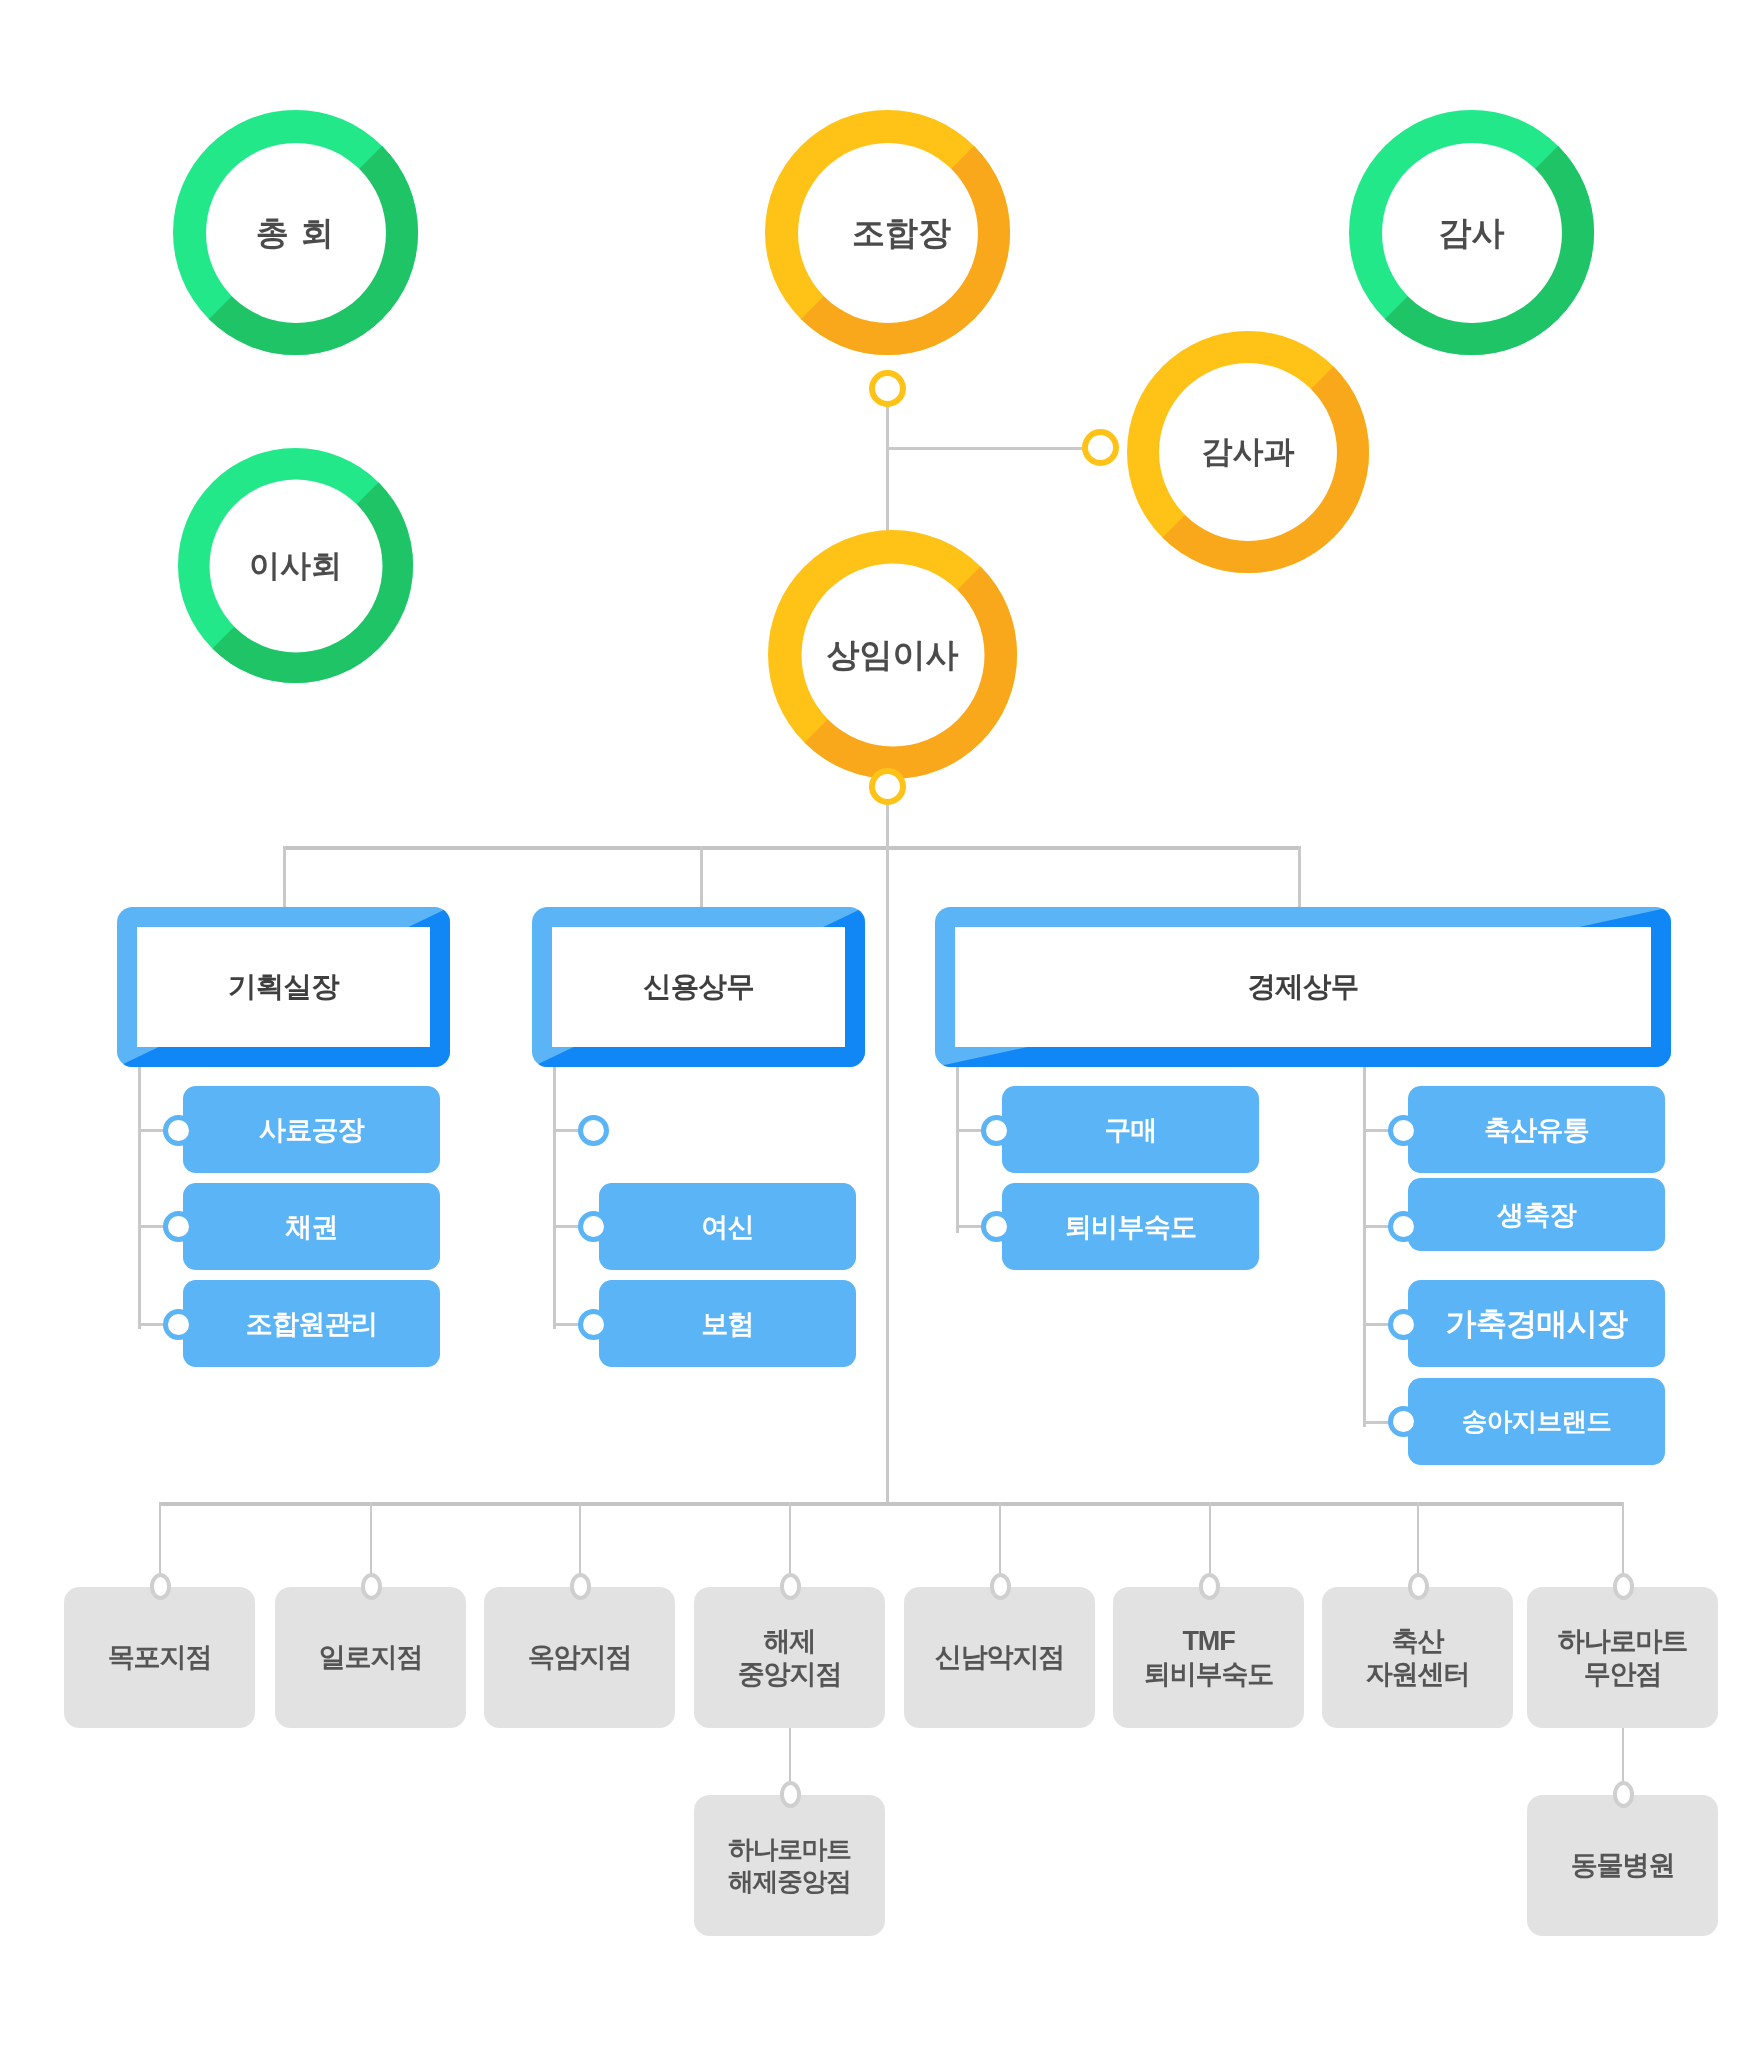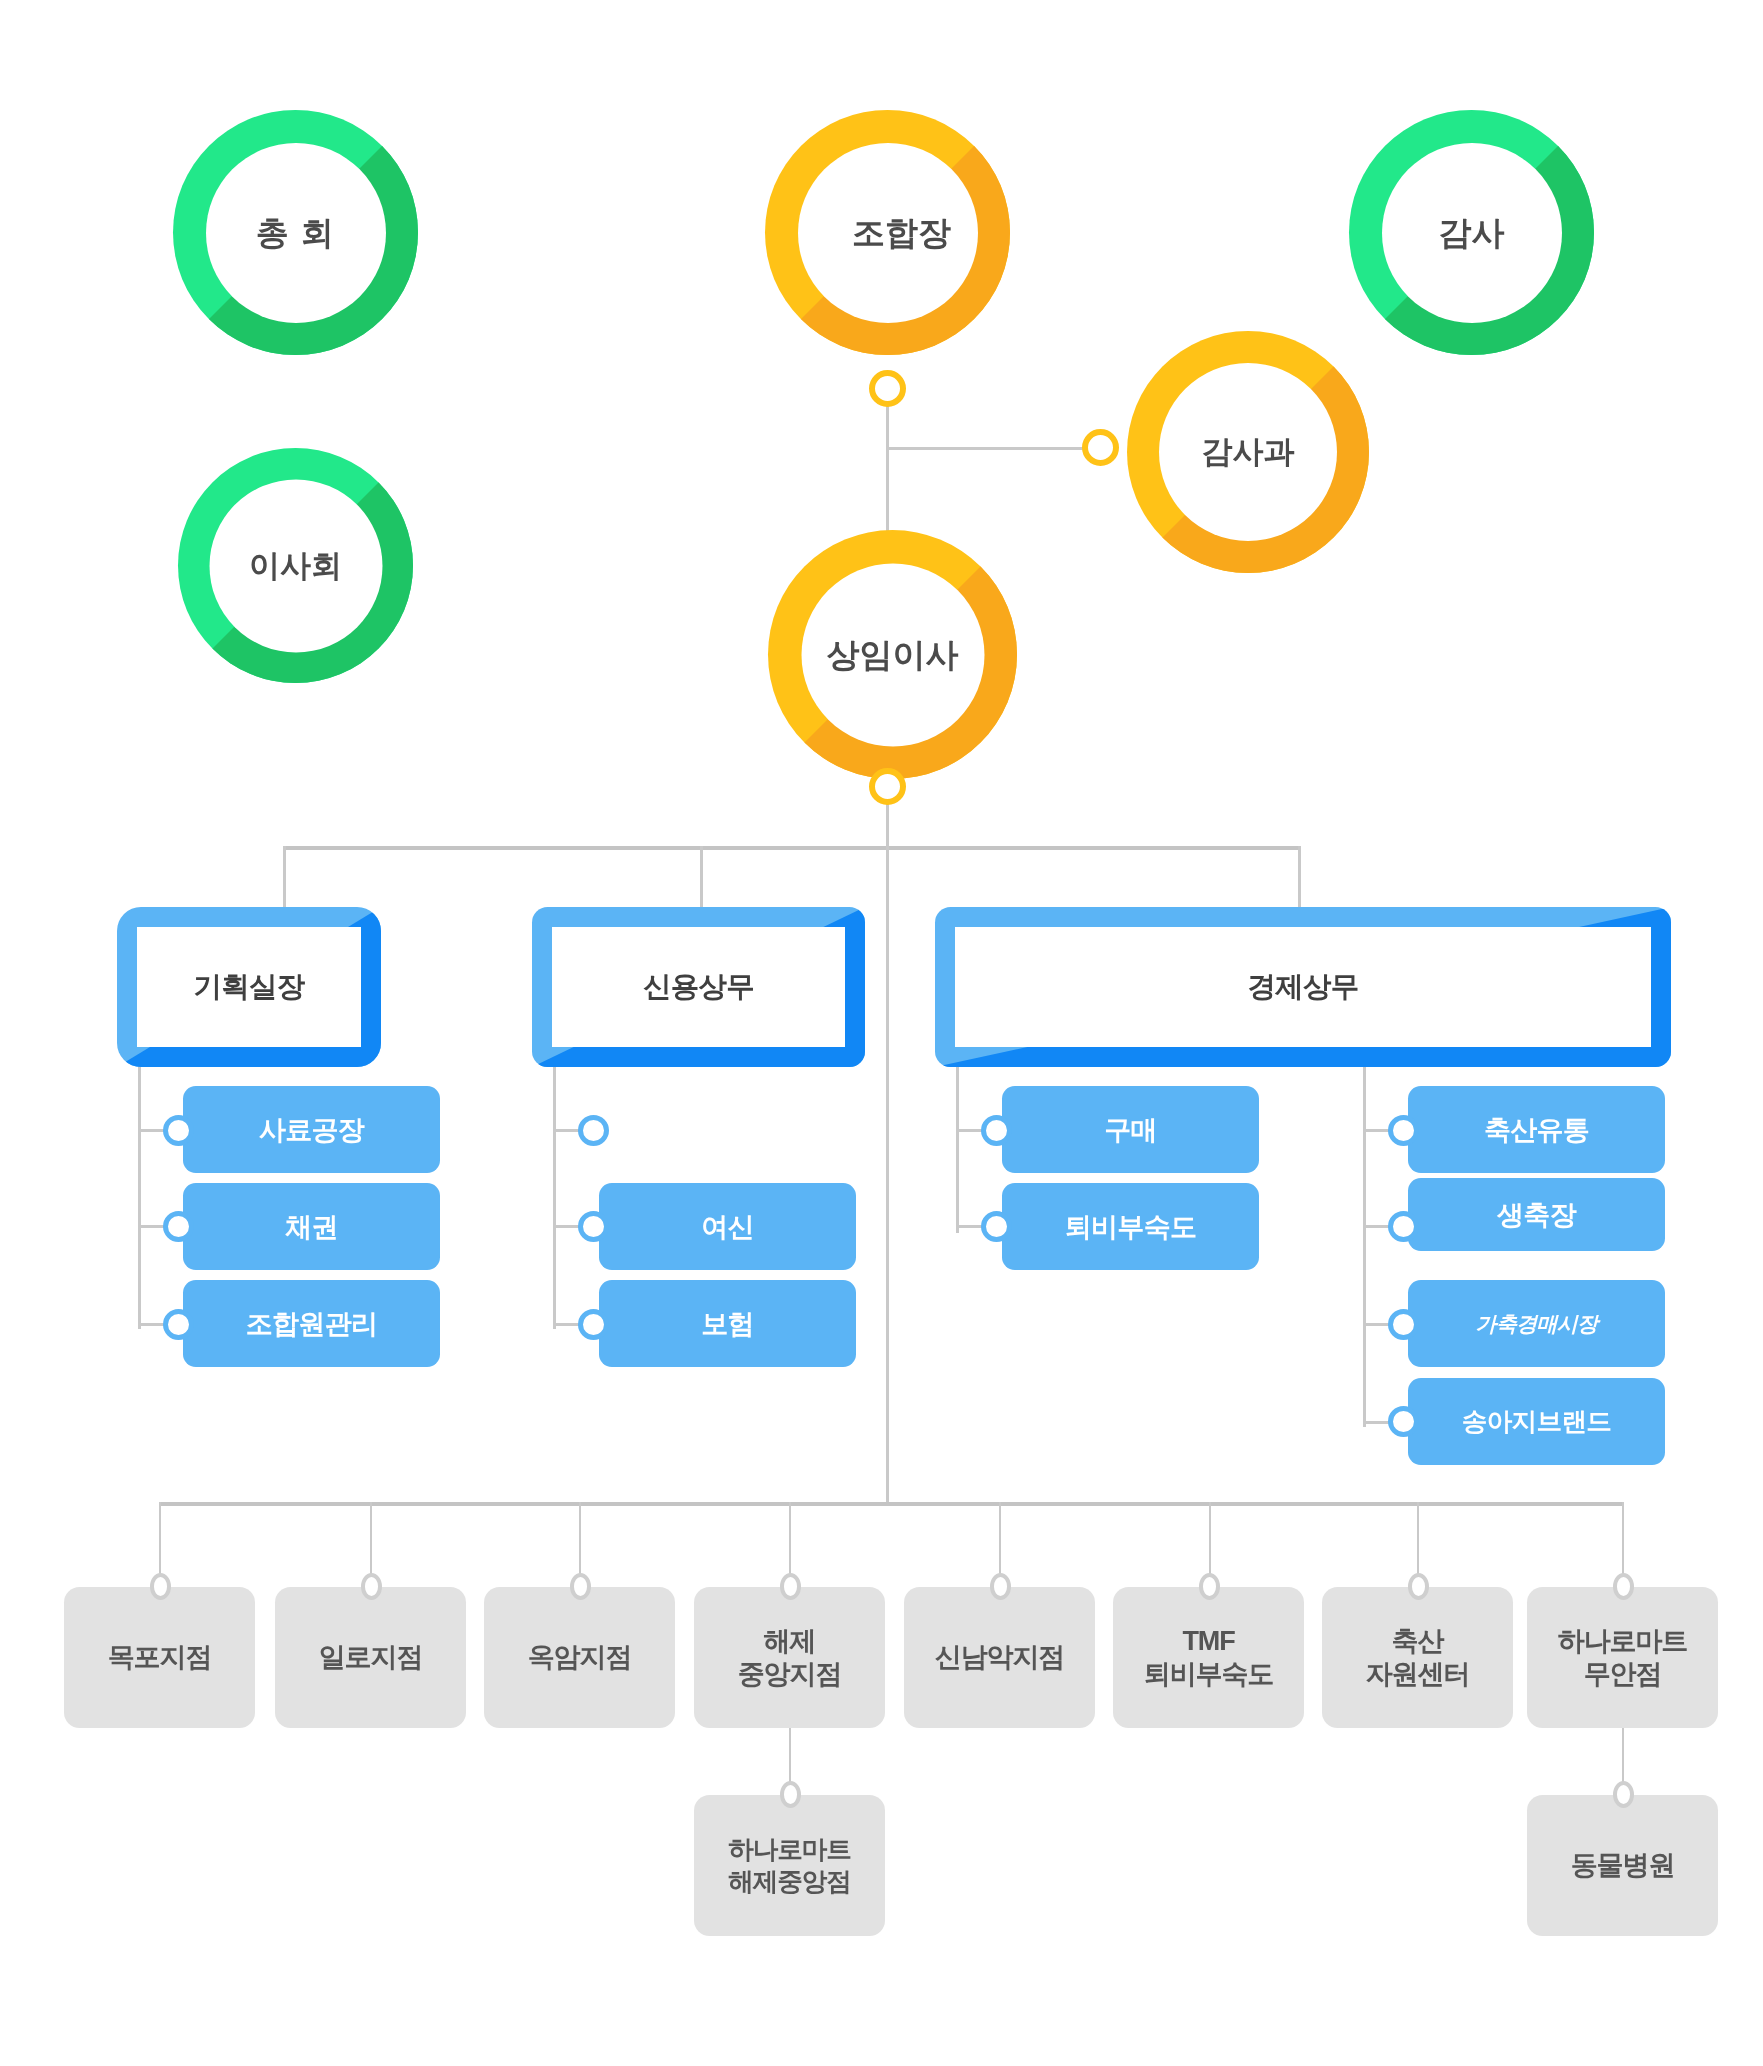--- a/index.html
+++ b/index.html
@@ -195,21 +195,21 @@
   <div class="node circ ring-orange" style="left:768px;top:530px;width:249px;height:249px;">
     <div class="wedge"></div>
     <div class="hole" style="width:183px;height:183px;"></div>
     <span class="lbl" style="font-size:33px;">상임이사</span>
   </div>
 
   <div class="knob knob-orange" style="left:869px;top:370px;width:37px;height:37px;"></div>
   <div class="knob knob-orange" style="left:1082px;top:429px;width:37px;height:37px;"></div>
   <div class="knob knob-orange" style="left:869px;top:768px;width:37px;height:37px;"></div>
 
-  <div class="node divbox" style="left:117px;top:907px;width:264px;height:160px;border-radius:24px;">
+  <div class="node divbox" style="left:117px;top:907px;width:333px;height:160px;">
     <div class="shade"></div>
     <div class="inner">
       <span class="lbl">기획실장</span>
     </div>
   </div>
 
   <div class="node divbox" style="left:532px;top:907px;width:333px;height:160px;">
     <div class="shade"></div>
     <div class="inner">
       <span class="lbl">신용상무</span>
@@ -255,21 +255,21 @@
   <div class="knob knob-blue" style="left:981px;top:1115px;width:31px;height:31px;"></div>
   <div class="knob knob-blue" style="left:981px;top:1211px;width:31px;height:31px;"></div>
 
   <div class="node pill" style="left:1408px;top:1086px;width:257px;height:87px;">
     <span class="lbl">축산유통</span>
   </div>
   <div class="node pill" style="left:1408px;top:1178px;width:257px;height:73px;">
     <span class="lbl">생축장</span>
   </div>
   <div class="node pill" style="left:1408px;top:1280px;width:257px;height:87px;">
-    <span class="lbl" style="font-size:21px;font-style:italic;">가축경매시장</span>
+    <span class="lbl" style="font-size:31px;">가축경매시장</span>
   </div>
   <div class="node pill" style="left:1408px;top:1378px;width:257px;height:87px;">
     <span class="lbl" style="font-size:25.6px;">송아지브랜드</span>
   </div>
   <div class="knob knob-blue" style="left:1388px;top:1115px;width:31px;height:31px;"></div>
   <div class="knob knob-blue" style="left:1388px;top:1211px;width:31px;height:31px;"></div>
   <div class="knob knob-blue" style="left:1388px;top:1309px;width:31px;height:31px;"></div>
   <div class="knob knob-blue" style="left:1388px;top:1406px;width:31px;height:31px;"></div>
 
   <div class="node gbox" style="left:64px;top:1587px;width:191px;height:141px;">

